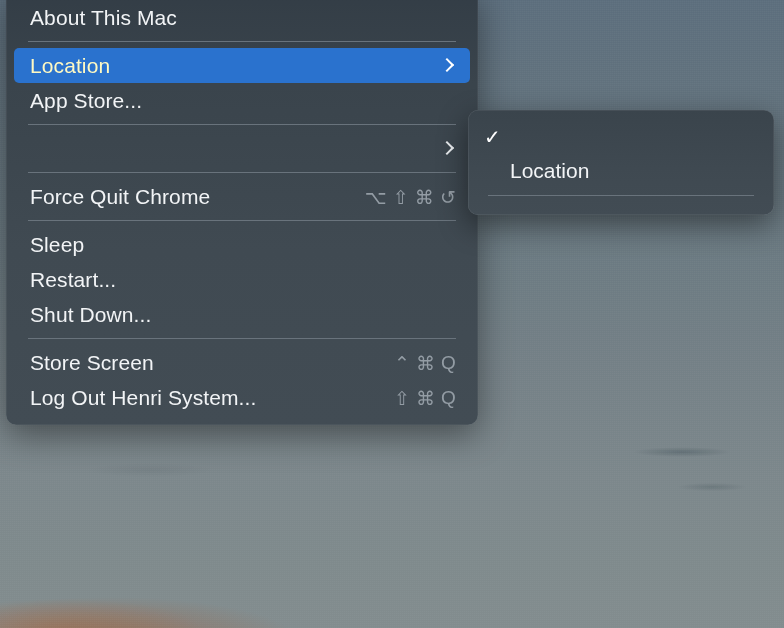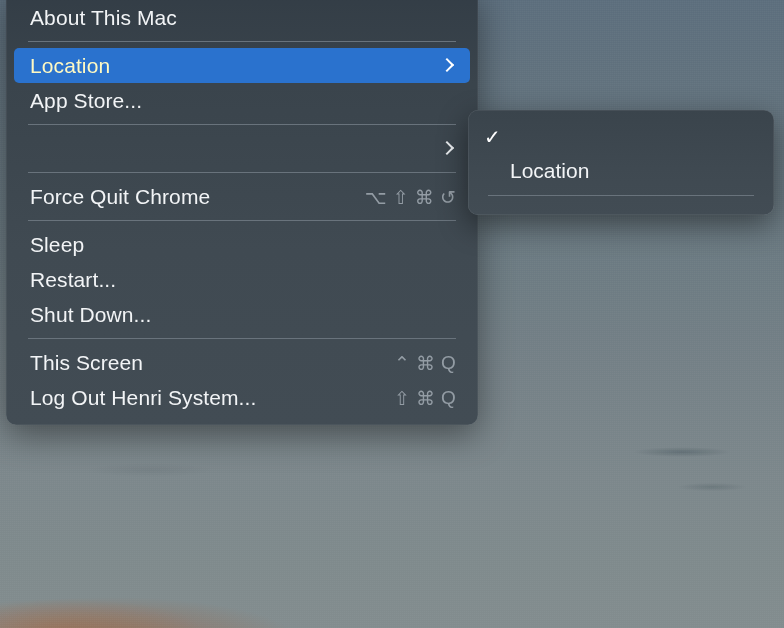--- a/index.html
+++ b/index.html
@@ -212,21 +212,21 @@
     <div class="menu-item">
       <span class="item-label">Restart...</span>
       <span class="item-spacer"></span>
     </div>
     <div class="menu-item">
       <span class="item-label">Shut Down...</span>
       <span class="item-spacer"></span>
     </div>
     <div class="divider"></div>
     <div class="menu-item">
-      <span class="item-label">This Screen</span>
+      <span class="item-label">Store Screen</span>
       <span class="item-spacer"></span>
       <span class="shortcut">
         <span>⌃</span>
         <span>⌘</span>
         <span>Q</span>
       </span>
     </div>
     <div class="menu-item">
       <span class="item-label">Log Out Henri System...</span>
       <span class="item-spacer"></span>

